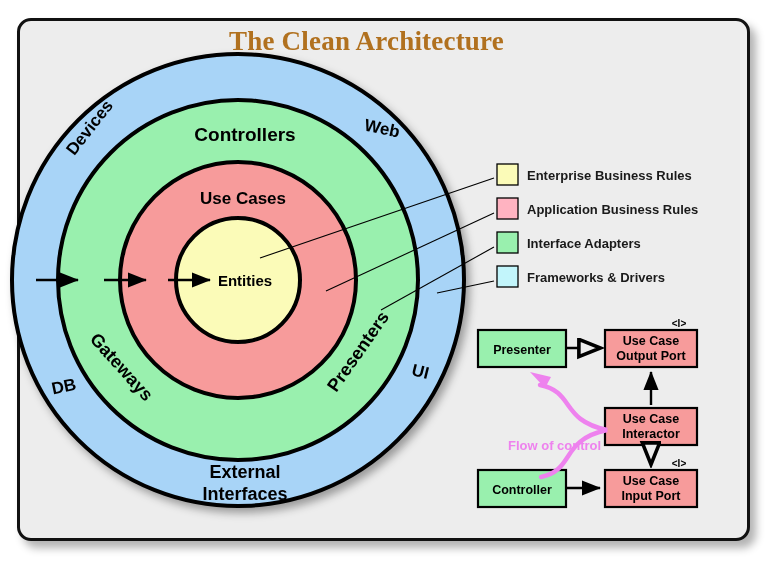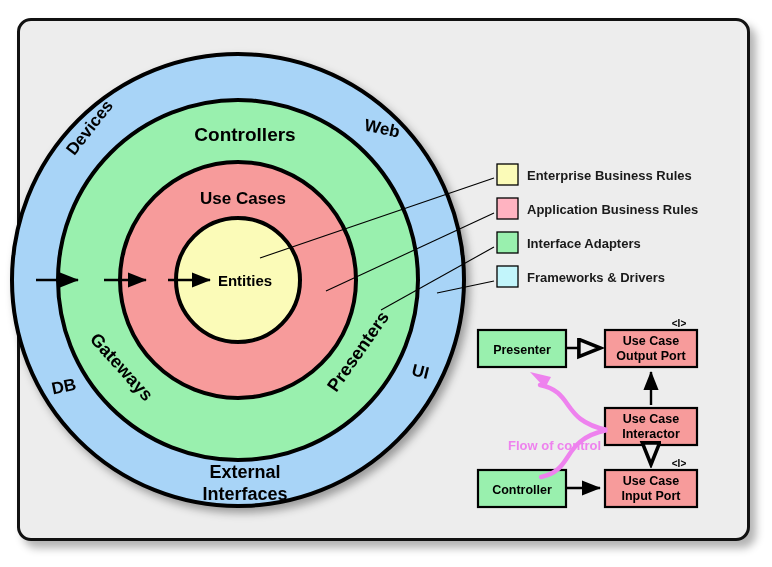--- a/index.html
+++ b/index.html
@@ -88,20 +88,21 @@
   .swatch { stroke: #000; stroke-width: 1.3; }
   .boxline { stroke: #000; stroke-width: 2.2; }
   .arrowline { stroke: #000; stroke-width: 2.4; fill: none; }
 </style>
 </head>
 <body>
 
 <div id="stage">
   <div id="frame"></div>
 
+  <div id="title">The Clean Architecture</div>
 
   <svg id="diagram" viewBox="0 0 733 523">
     <defs>
       <marker id="ah" markerWidth="9" markerHeight="9" refX="7.6" refY="3.2" orient="auto">
         <path d="M0,0 L8,3.2 L0,6.4 z" fill="#000"></path>
       </marker>
       <marker id="ah-open" markerWidth="11" markerHeight="11" refX="9.4" refY="4.0" orient="auto">
         <path d="M0.6,0.4 L9.6,4.0 L0.6,7.6 z" fill="#ededed" stroke="#000" stroke-width="1.5"></path>
       </marker>
       <filter id="ringshadow" x="-25%" y="-25%" width="160%" height="160%">

